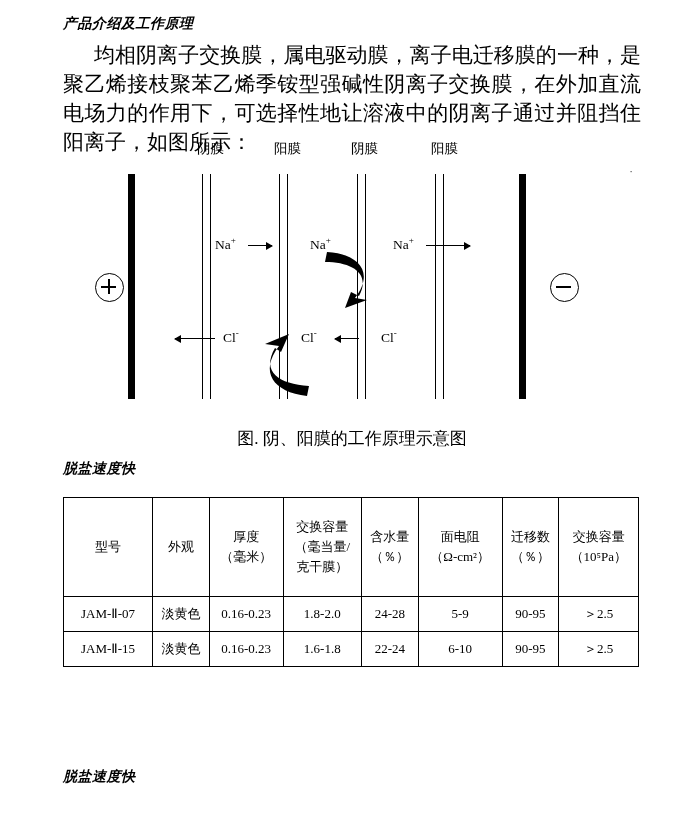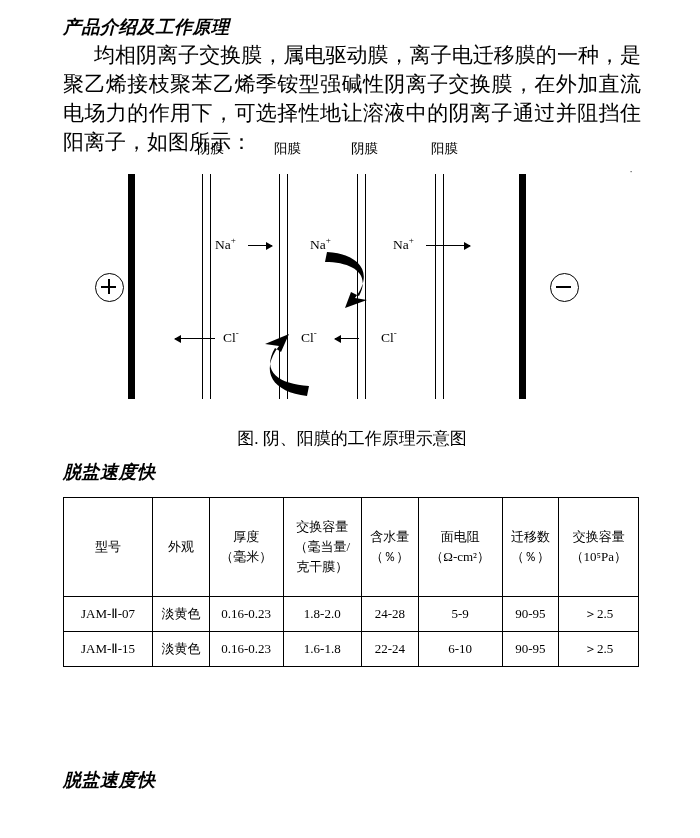--- a/index.html
+++ b/index.html
@@ -19,21 +19,21 @@
     position: absolute;
     left: 0; top: 0;
     width: 700px;
     height: 838px;
   }
   .h-title {
     position: absolute;
     font-family: Liberation Mono, monospace;
     font-weight: bold;
     font-style: italic;
-    font-size: 18px;
+    font-size: 14px;
     letter-spacing: 0.5px;
     text-align: right;
   }
   .h-title.sec1 { left: 63px; top: 15px; }
   .h-title.sec2 { left: 63px; top: 460px; }
   .h-title.sec3 { left: 63px; top: 768px; }
 
   .para {
     position: absolute;
     left: 63px;

